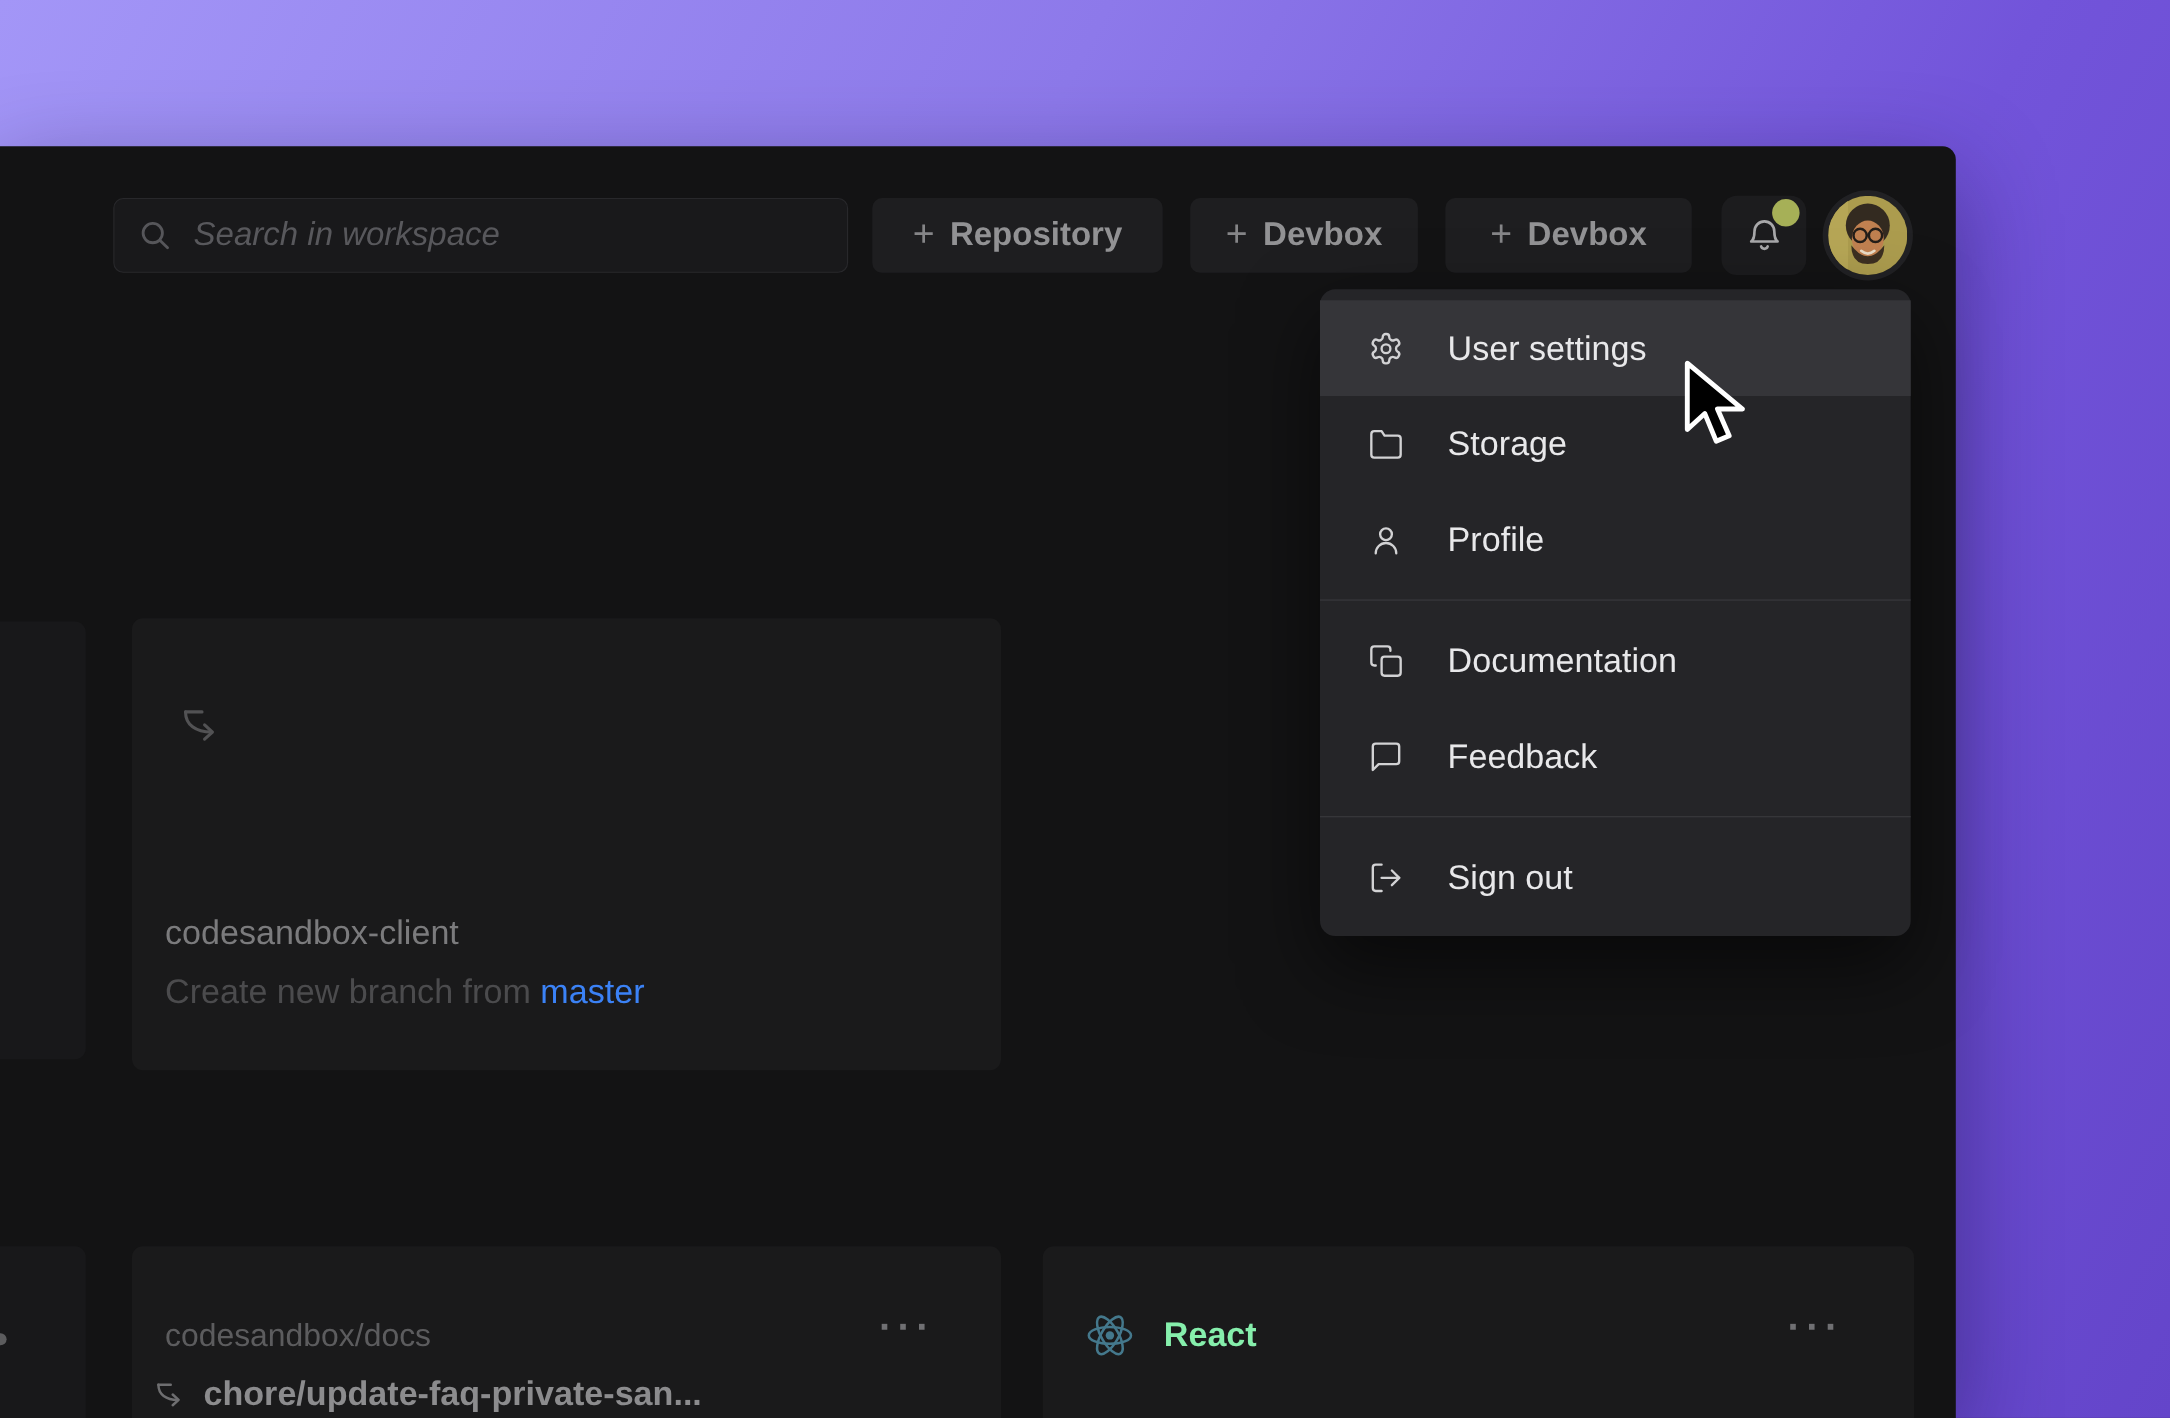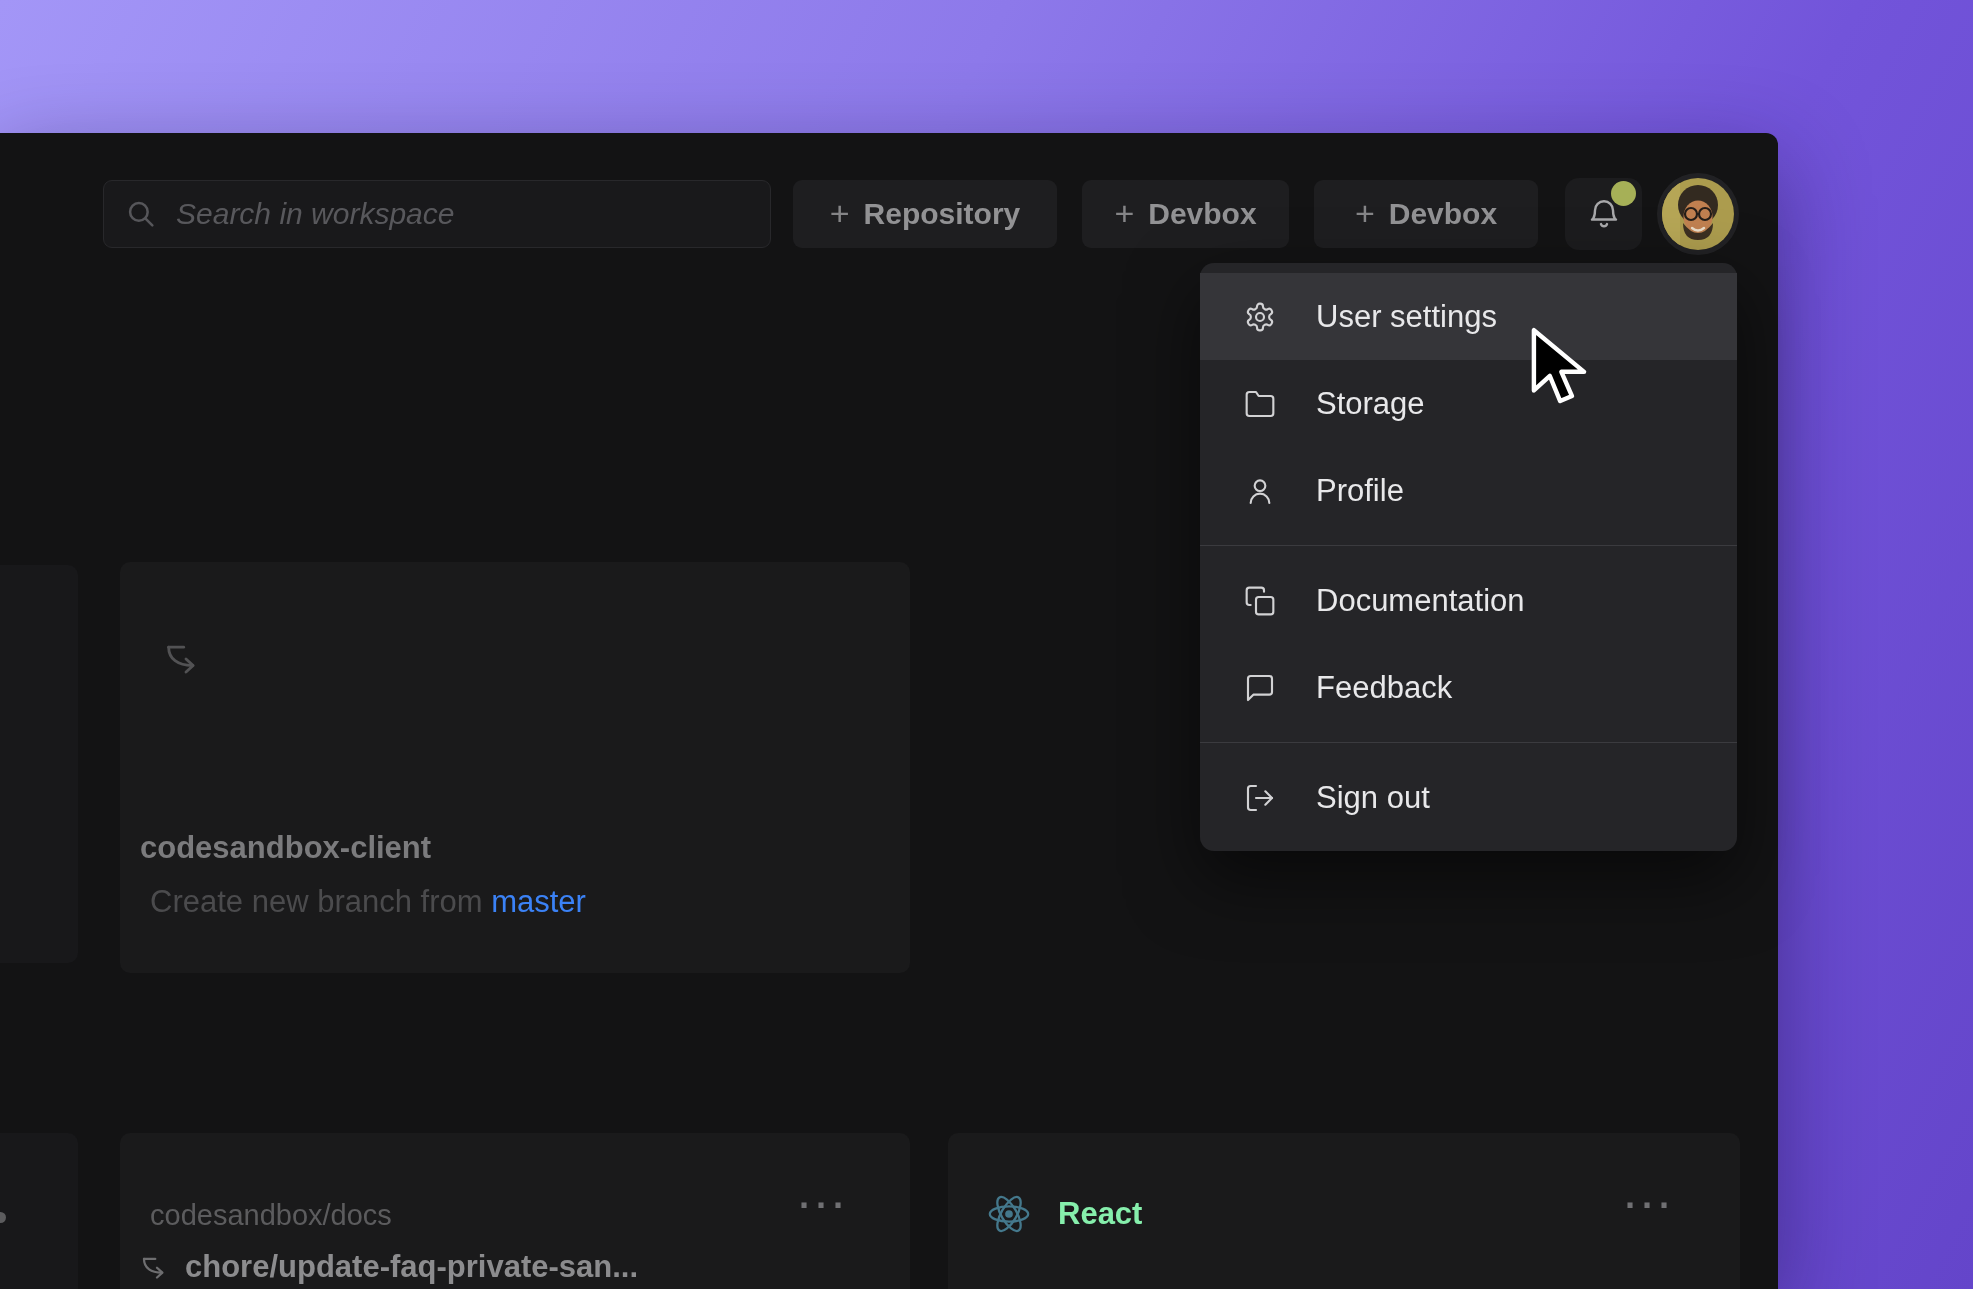--- a/index.html
+++ b/index.html
@@ -59,21 +59,21 @@
   }
   .menu-item.highlight{background:#353539;}
   .menu-item svg{flex:0 0 auto;color:#d2d2d4;}
   .menu-divider{height:1px;background:#3b3b3f;margin:11px 0;}
   
   .cursor{position:absolute;left:1528px;top:326px;z-index:9;}
   
   .card{position:absolute;background:#1a1a1b;border-radius:10px;}
   .card-main{left:120px;top:562px;width:790px;height:411px;}
   .card-main .branch-ic{position:absolute;left:42px;top:76px;}
-  .card-main .title{position:absolute;left:20px;top:268px;font-size:31px;font-weight:700;color:#7b7b7d;}
+  .card-main .title{position:absolute;left:30px;top:268px;font-size:31px;font-weight:400;color:#7b7b7d;}
   .card-main .subtitle{position:absolute;left:30px;top:322px;font-size:31px;color:#4b4b4d;}
   .card-main .subtitle b{color:#3b82f6;font-weight:400;}
   .partial-left-a{left:-30px;top:565px;width:108px;height:398px;background:#18181a;}
   .partial-left-b{left:-30px;top:1133px;width:108px;height:200px;background:#18181a;}
   .partial-dot{position:absolute;left:-5px;top:1212px;width:11px;height:11px;border-radius:50%;background:#5c5c5e;}
   .card-repo{left:120px;top:1133px;width:790px;height:200px;}
   .card-repo .repo-name{position:absolute;left:30px;top:66px;font-size:29px;color:#5c5c5e;}
   .card-repo .branch-row{position:absolute;left:19px;top:116px;display:flex;align-items:center;gap:16px;}
   .card-repo .branch-row span{font-size:31px;font-weight:700;color:#8c8c8e;}
   .card-template{left:948px;top:1133px;width:792px;height:200px;}

